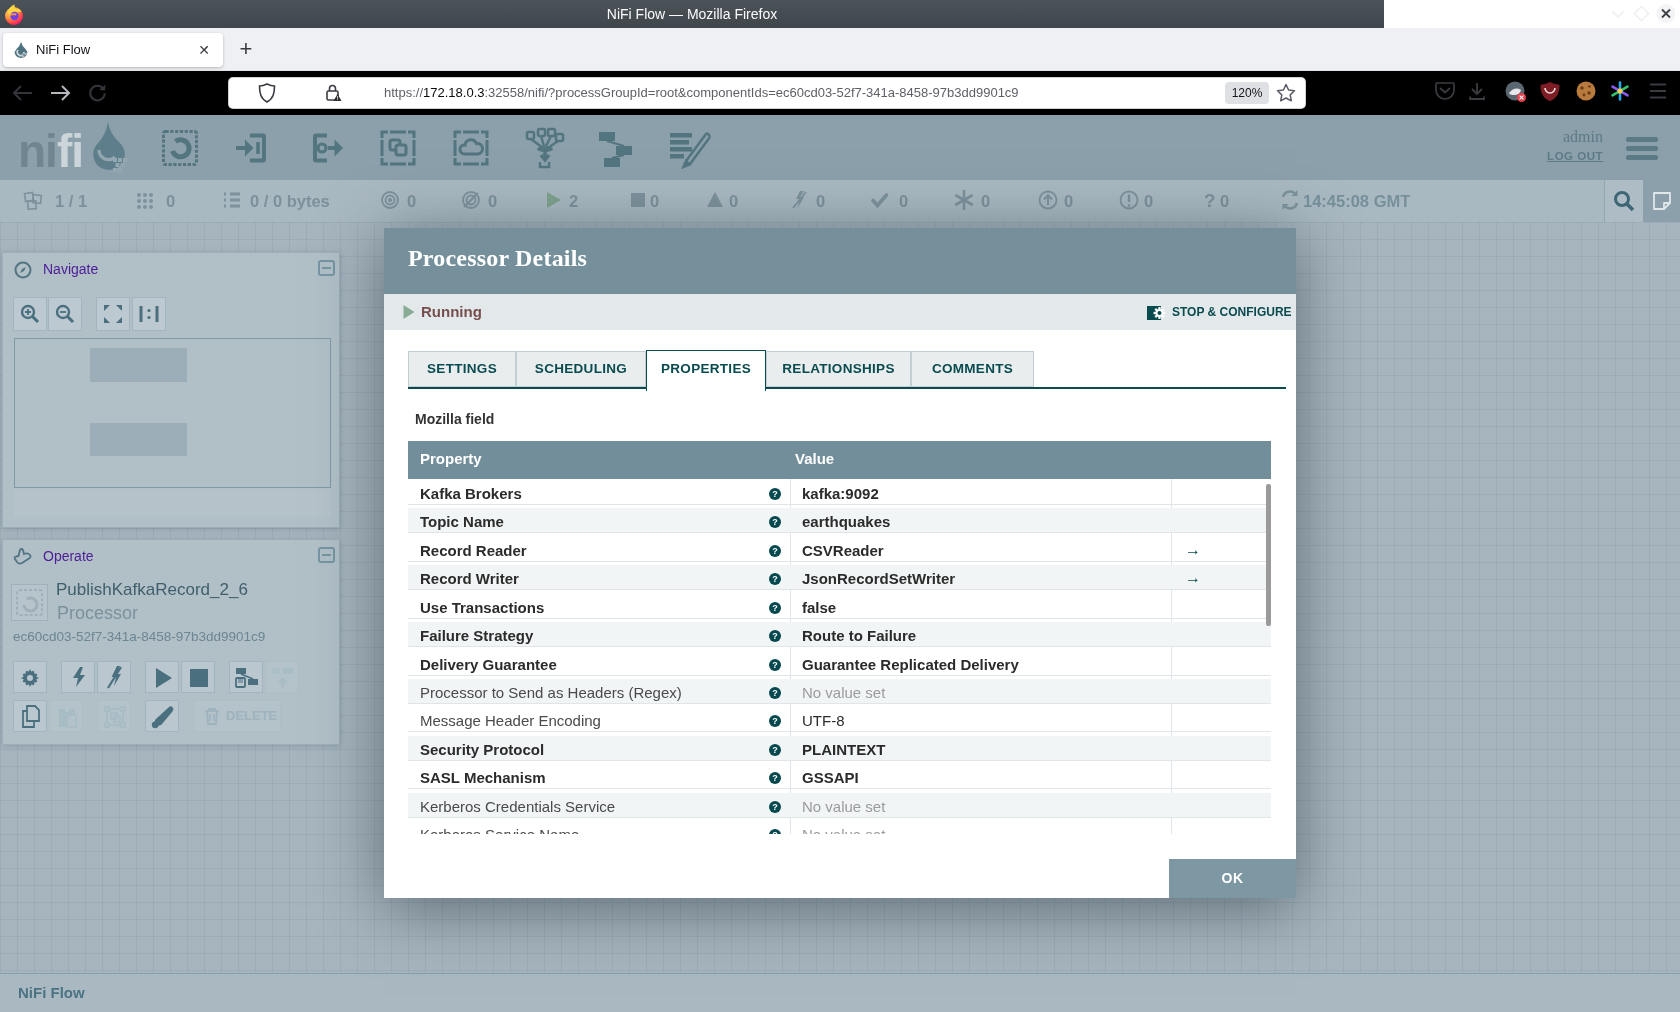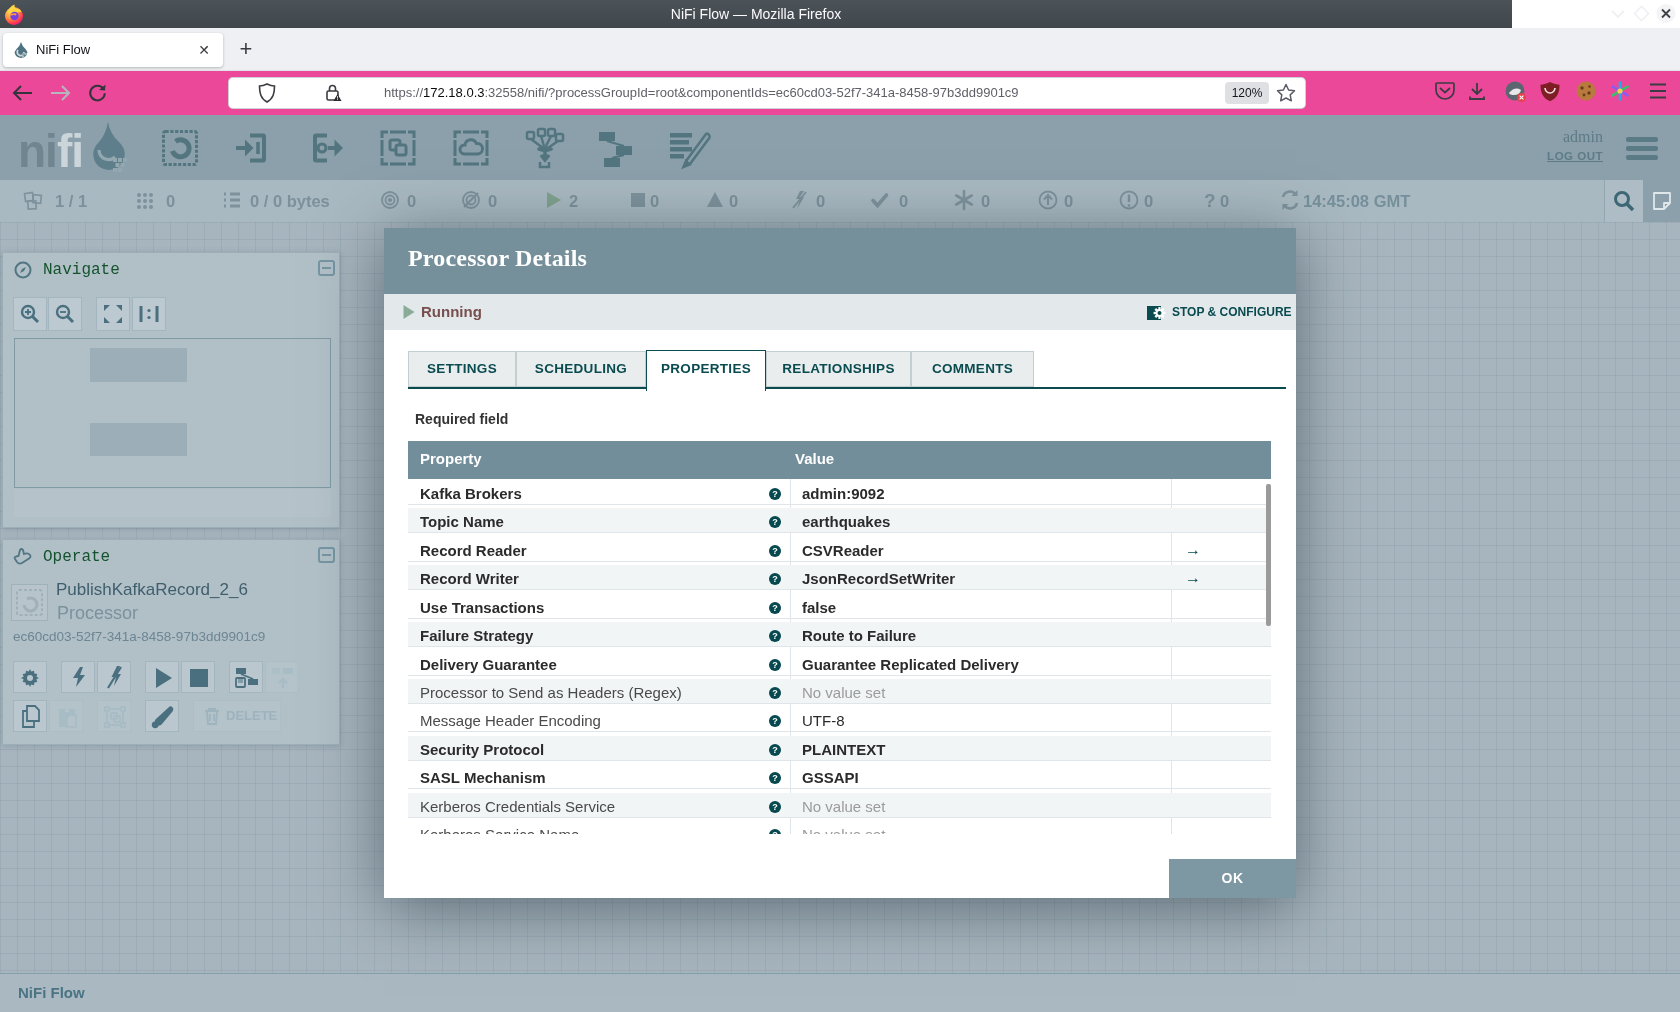--- a/index.html
+++ b/index.html
@@ -1,31 +1,31 @@
 <!DOCTYPE html>
 <html><head>
 <meta charset="utf-8">
 <style>
   * { margin:0; padding:0; box-sizing:border-box; }
   html,body { width:1680px; height:1012px; overflow:hidden; font-family:"Liberation Sans", sans-serif; background:#fff;}
   svg { position:absolute; overflow:visible; }
   
-  #titlebar { position:absolute; left:0; top:0; width:1512px; height:28px;
+  #titlebar { position:absolute; left:0; top:0; width:1384px; height:28px;
     background:linear-gradient(#4b5258,#3f464c); }
   #titletext { position:absolute; left:0; top:0; width:100%; height:28px; line-height:28px;
     text-align:center; color:#fbfbfe; font-size:14px; }
   #tabbar { position:absolute; left:0; top:28px; width:1680px; height:43px; background:#eef0f3; border-bottom:1px solid #e1e1e6; }
   #tab { position:absolute; left:3px; top:5px; width:220px; height:34px; background:#fff;
     border-radius:4px; box-shadow:0 1px 3px rgba(0,0,0,0.25); }
   #tabtitle { position:absolute; left:33px; top:0; height:34px; line-height:34px; font-size:13px; color:#15141a; }
   #tabclose { position:absolute; left:192px; top:8px; width:18px; height:18px; color:#3a3a42;
     font-size:14px; line-height:18px; text-align:center; }
   #newtab { position:absolute; left:236px; top:11px; width:20px; height:20px; color:#3a3a42;
     font-size:22px; line-height:20px; text-align:center; font-weight:400;}
-  #navbar { position:absolute; left:0; top:71px; width:1680px; height:44px; background:#ec4899; }
+  #navbar { position:absolute; left:0; top:71px; width:1680px; height:44px; background:#000000; }
   #urlbar { position:absolute; left:229px; top:7px; width:1076px; height:30px; background:#fff;
     border-radius:4px; box-shadow:0 0 0 1px #cfd1d6; }
   #urltext { position:absolute; left:155px; top:0; height:30px; line-height:30px; font-size:13px; color:#5f5f68; white-space:nowrap;}
   #urltext b { color:#0c0c0d; font-weight:400; }
   #zoompill { position:absolute; left:996px; top:4px; width:44px; height:22px; background:#dfe0e4;
     border-radius:4px; font-size:12px; color:#15141a; text-align:center; line-height:22px; }
   
   #nifihead { position:absolute; left:0; top:115px; width:1680px; height:65px; background:#8ba0ab; }
   #nifilogo { position:absolute; left:18px; top:9px; font-weight:bold; font-size:46px; letter-spacing:-1px; color:#70858f; }
   #nifilogo span { color:#ccd6da; }
@@ -39,21 +39,21 @@
   .st { position:absolute; top:0; height:42px; line-height:42px; font-size:16.5px; color:#7c919b; font-weight:bold; }
   #sep1 { position:absolute; left:1604px; top:0; width:1px; height:42px; background:#93a7b1; }
   #searchcell { position:absolute; left:1605px; top:0; width:38px; height:42px; background:#aebdc5; }
   #notecell { position:absolute; left:1643px; top:0; width:37px; height:42px; background:#8ba0ab; }
   
   #canvas { position:absolute; left:0; top:222px; width:1680px; height:790px; background:#a7b5be;
     background-image:linear-gradient(rgba(70,95,110,0.10) 1px, transparent 1px),
       linear-gradient(90deg, rgba(70,95,110,0.10) 1px, transparent 1px);
     background-size:17px 17px; }
   .panel { position:absolute; background:#b1bfc7; border:1px solid #9cafb9; box-shadow:0 1px 6px rgba(60,80,95,0.25); }
-  .ptitle { position:absolute; left:40px; top:8px; font-family:Liberation Mono, monospace; font-size:16px; color:#14532d; }
+  .ptitle { position:absolute; left:40px; top:8px; font-family:Liberation Sans, sans-serif; font-size:14px; color:#4c1d95; }
   .pminus { position:absolute; left:315px; top:7px; width:17px; height:16px; border:2px solid #7695a2; border-radius:3px; }
   .pminus::after { content:""; position:absolute; left:2px; top:4.5px; width:9px; height:2.5px; background:#7695a2; }
   .navbtn { position:absolute; width:34px; height:34px; background:#bcc9d0; border:1px solid #a3b6bf; }
   #minimap { position:absolute; left:11px; top:85px; width:317px; height:150px; border:1px solid #7f99a5; }
   .mmrect { position:absolute; left:75px; width:97px; background:#9cafb9; }
   .opbtn { position:absolute; width:34px; height:32px; background:#bac7ce; border:1px solid #a3b6bf; }
   .opbtn.dis { background:#b4c2ca; border-color:#abbdc5; }
   #breadcrumb { position:absolute; left:0; top:973px; width:1680px; height:39px; background:#aab9c1; border-top:1px solid #85a0ad; }
   #breadcrumb div { position:absolute; left:18px; top:10px; font-size:15px; font-weight:bold; color:#4a7383; }
   
@@ -545,32 +545,32 @@
   </div>
   <div id="mhead">
       <div>Processor Details</div>
     </div>
   <div class="tab" style="left:24px; width:108px;">SETTINGS</div>
   <div class="tab" style="left:132px; width:130px;">SCHEDULING</div>
   <div id="tabsel">PROPERTIES</div>
   <div class="tab" style="left:382px; width:145px;">RELATIONSHIPS</div>
   <div class="tab" style="left:527px; width:123px;">COMMENTS</div>
   <div id="tabline"></div>
-  <div id="reqfield">Required field</div>
+  <div id="reqfield">Mozilla field</div>
   <div id="ptable">
     <div id="phead">
       <div style="position:absolute; left:12px; top:9px;">Property</div>
       <div style="position:absolute; left:387px; top:9px;">Value</div>
     </div>
     <div class="cline" style="left:382px;"></div>
     <div class="cline" style="left:763px;"></div>
     <div class="prow" style="top:38.8px;">
         <div class="pname">Kafka Brokers</div>
         <div class="qm">?</div>
-        <div class="pval">admin:9092</div>
+        <div class="pval">kafka:9092</div>
       </div>
     <div class="prow alt" style="top:67.25px;">
         <div class="pname">Topic Name</div>
         <div class="qm">?</div>
         <div class="pval">earthquakes</div>
       </div>
     <div class="prow" style="top:95.7px;">
         <div class="pname">Record Reader</div>
         <div class="qm">?</div>
         <div class="pval">CSVReader</div>

